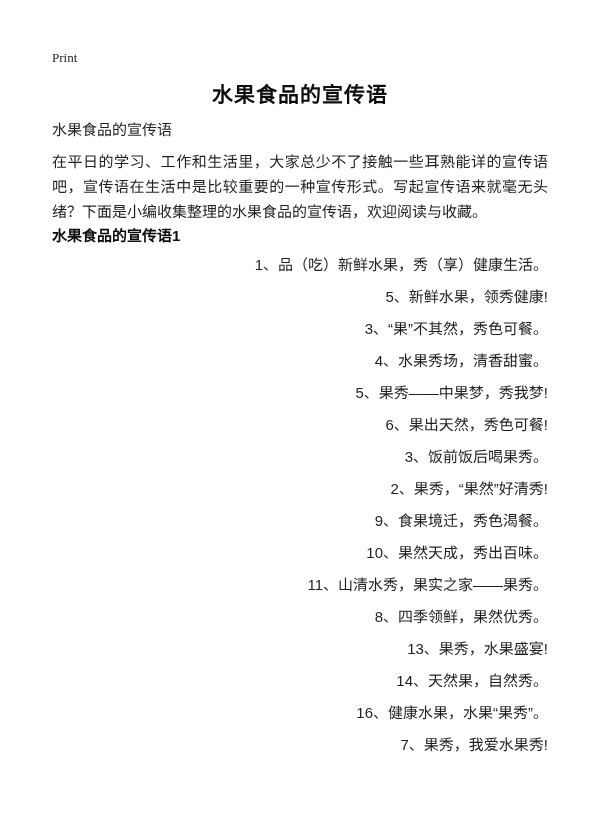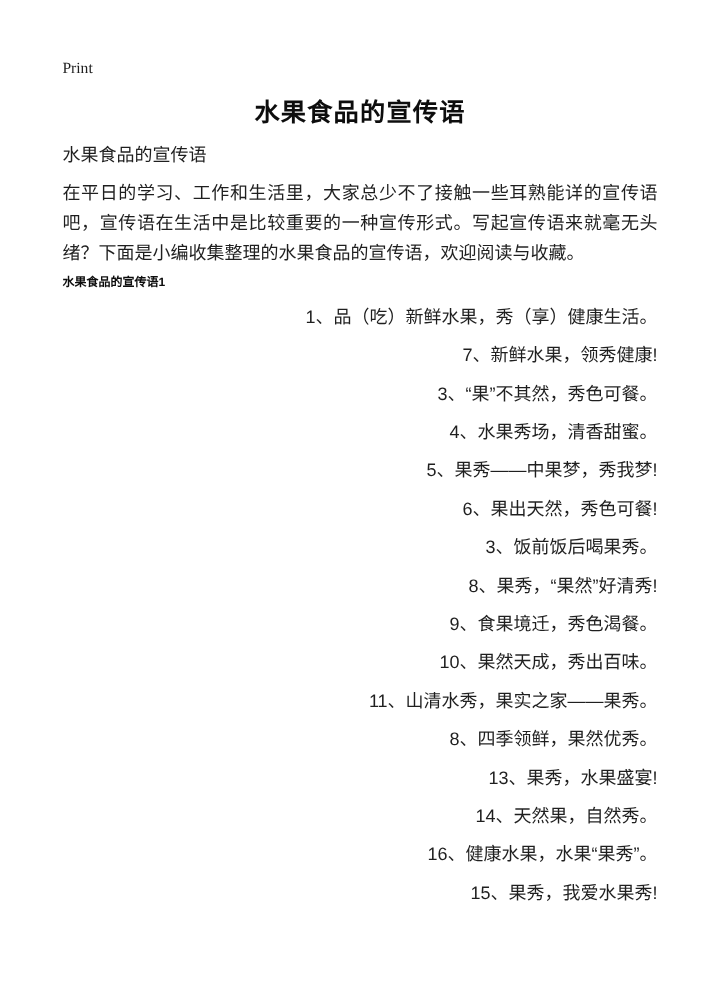--- a/index.html
+++ b/index.html
@@ -46,21 +46,21 @@
     margin: 16px 0 0 0;
     line-height: 16px;
   }
   .intro {
     font-size: 15px;
     line-height: 25px;
     margin: 11px 0 0 0;
     text-align: justify;
   }
   .section-heading {
-    font-size: 10px;
+    font-size: 15px;
     font-weight: bold;
     color: #0d0d0d;
     margin: 4px 0 0 0;
     line-height: 16px;
   }
   .slogan-list {
     margin-top: 13px;
   }
   .slogan-list p {
     font-size: 15px;
@@ -80,30 +80,30 @@
   <h1 class="doc-title">水果食品的宣传语</h1>
 
   <p class="doc-subtitle">水果食品的宣传语</p>
 
   <p class="intro">在平日的学习、工作和生活里，大家总少不了接触一些耳熟能详的宣传语吧，宣传语在生活中是比较重要的一种宣传形式。写起宣传语来就毫无头绪？下面是小编收集整理的水果食品的宣传语，欢迎阅读与收藏。</p>
 
   <h2 class="section-heading">水果食品的宣传语1</h2>
 
   <div class="slogan-list">
     <p>1、品（吃）新鲜水果，秀（享）健康生活。</p>
-    <p>7、新鲜水果，领秀健康!</p>
+    <p>5、新鲜水果，领秀健康!</p>
     <p>3、“果”不其然，秀色可餐。</p>
     <p>4、水果秀场，清香甜蜜。</p>
     <p>5、果秀——中果梦，秀我梦!</p>
     <p>6、果出天然，秀色可餐!</p>
     <p>3、饭前饭后喝果秀。</p>
-    <p>8、果秀，“果然”好清秀!</p>
+    <p>2、果秀，“果然”好清秀!</p>
     <p>9、食果境迁，秀色渴餐。</p>
     <p>10、果然天成，秀出百味。</p>
     <p>11、山清水秀，果实之家——果秀。</p>
     <p>8、四季领鲜，果然优秀。</p>
     <p>13、果秀，水果盛宴!</p>
     <p>14、天然果，自然秀。</p>
     <p>16、健康水果，水果“果秀”。</p>
-    <p>15、果秀，我爱水果秀!</p>
+    <p>7、果秀，我爱水果秀!</p>
   </div>
 
 </div>
 
 </body></html>

